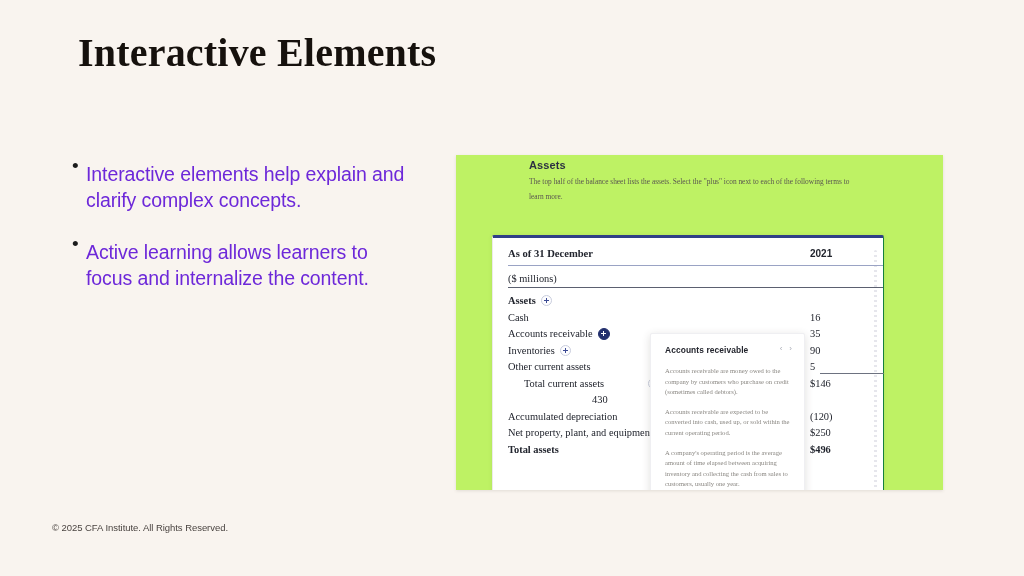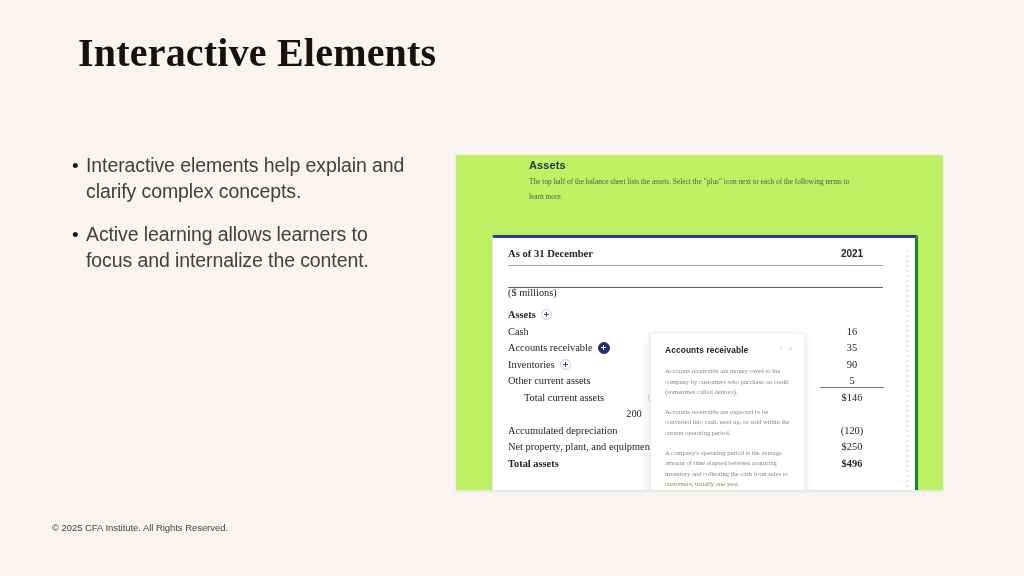--- a/index.html
+++ b/index.html
@@ -43,22 +43,23 @@
     flex: 0 0 auto;
     width: 14px;
     font-size: 19px;
     line-height: 26px;
     color: #1b1b1b;
     text-align: left;
   }
   .bullet-text {
     font-size: 19.5px;
     line-height: 25.5px;
-    color: #404040;
+    color: #6d28d9;
     letter-spacing: -0.1px;
+    margin-top: 9px;
   }
 
   
   .footer {
     position: absolute;
     left: 52px; top: 522px;
     font-size: 9.5px;
     color: #4a4441;
     letter-spacing: -0.05px;
   }
@@ -94,26 +95,26 @@
     font-family: "Liberation Serif", serif;
     font-size: 7.4px;
     line-height: 14.5px;
     color: #5a5650;
   }
 
   
   .table-card {
     position: absolute;
     left: 36px; top: 80px;
-    width: 426px;
+    width: 392px;
     height: 265px;
     background: #fff;
     border-top: 3px solid #2f3f87;
     border-left: 1px solid #eceaea;
-    border-right: 3px solid #15803d;
+    border-right: 1px solid #15803d;
     box-shadow: 0 0 4px rgba(90,80,70,0.10);
     border-radius: 2px 2px 0 0;
   }
   .tbl {
     position: absolute;
     left: 0; top: 0;
     width: 408px;
     font-family: "Liberation Serif", serif;
     font-size: 10.4px;
     color: #22252e;
@@ -130,21 +131,21 @@
     width: 218px;
     white-space: nowrap;
     display: flex;
     align-items: center;
     gap: 5px;
   }
   .tlabel.indent { padding-left: 16px; gap: 44px; }
   .tval {
     flex: 0 0 auto;
     width: 84px;
-    text-align: center;
+    text-align: left;
   }
   .trow.head {
     height: 22px;
     font-weight: 700;
     font-size: 10.6px;
     margin-top: 4px;
   }
   .trow.head .tval { font-family: "Liberation Sans", sans-serif; font-size: 10px; }
   .bold { font-weight: 700; }
   .rule-thin {
@@ -275,21 +276,21 @@
 
         <div class="tbl">
 
           <div class="trow head">
             <div class="tlabel bold">As of 31 December</div>
             <div class="tval"></div>
             <div class="tval">2021</div>
           </div>
           <div class="rule-thin" style="top:27px"></div>
 
-          <div class="trow" style="margin-top:20px">
+          <div class="trow" style="margin-top:6px">
             <div class="tlabel">($ millions)</div>
             <div class="tval"></div>
             <div class="tval"></div>
           </div>
           <div class="rule-dark" style="top:49px"></div>
 
           <div id="rows" style="margin-top:6px">
               <div class="trow">
                 <div class="tlabel bold">
                   <span>Assets</span>
@@ -331,21 +332,21 @@
               <div class="trow">
                 <div class="tlabel indent">
                   <span>Total current assets</span>
                   <span class="plus-ic"></span>
                 </div>
                 <div class="tval">165</div>
                 <div class="tval">$146</div>
               </div>
               <div class="trow">
                 <div class="tval"></div>
-                <div class="tval">200</div>
+                <div class="tval">430</div>
               </div>
               <div class="trow">
                 <div class="tlabel">
                   <span>Accumulated depreciation</span>
                 </div>
                 <div class="tval"></div>
                 <div class="tval">(120)</div>
               </div>
               <div class="trow">
                 <div class="tlabel">

